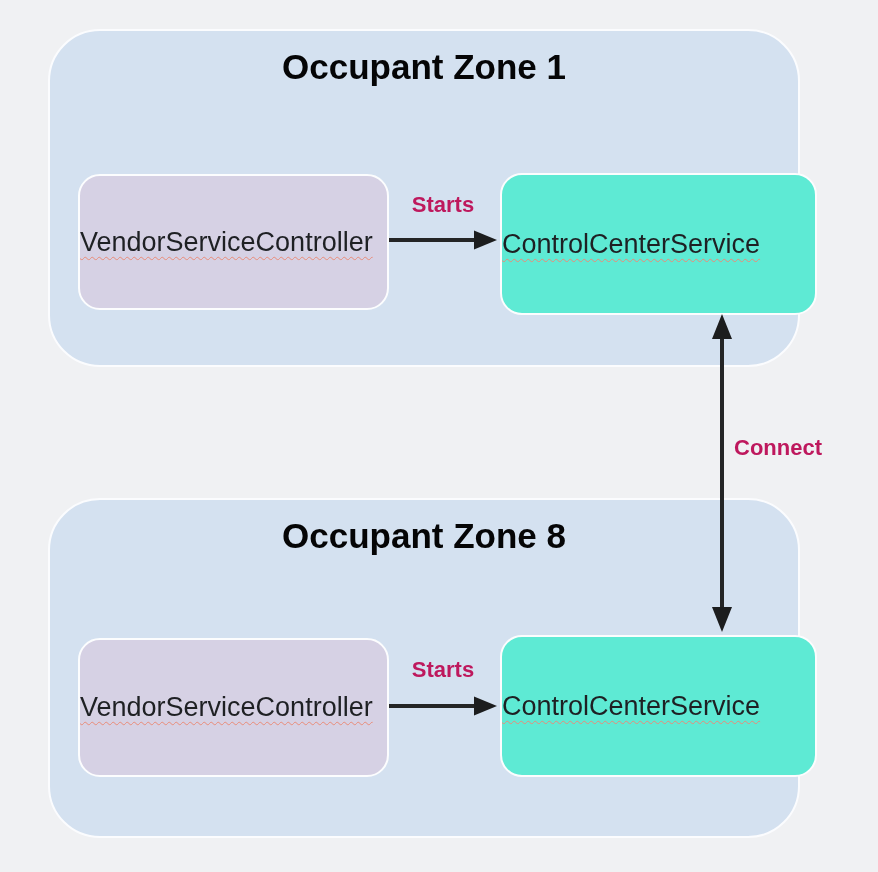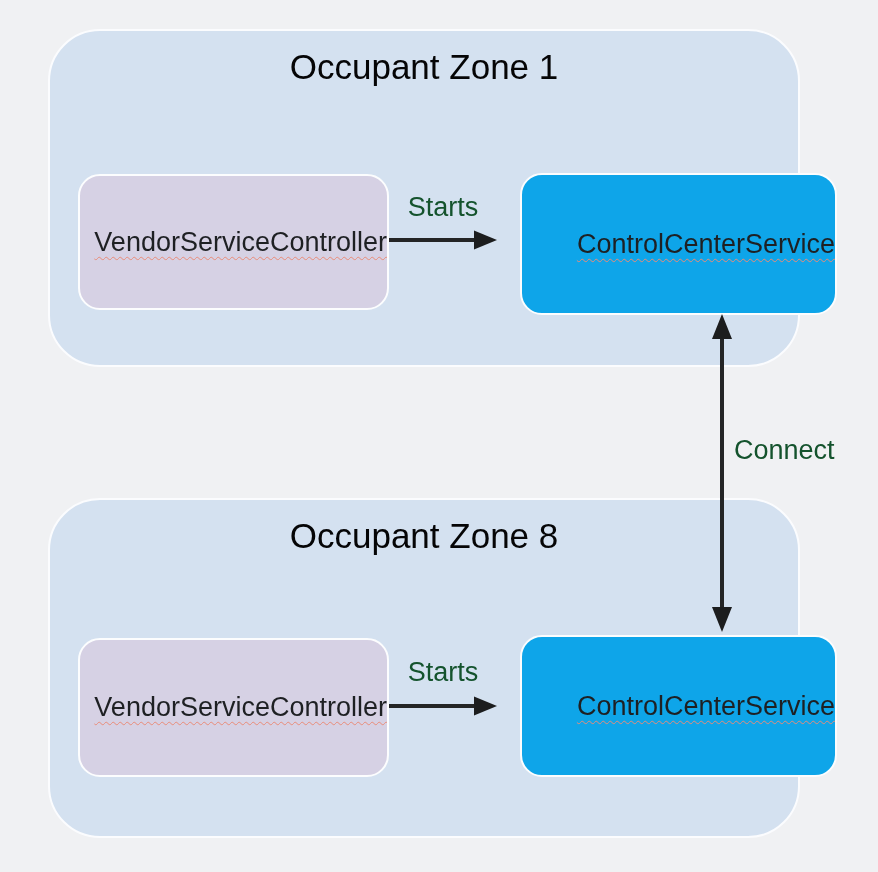--- a/index.html
+++ b/index.html
@@ -22,35 +22,35 @@
   }
   .zone-1 { top: 29px;  height: 338px; }
   .zone-2 { top: 498px; height: 340px; }
   .zone-title {
     position: absolute;
     left: 0; right: 0; top: 14px;
     margin: 0;
     text-align: center;
     font-size: 35px;
     line-height: 1.25;
-    font-weight: 400;
+    font-weight: 700;
     color: #050506;
     letter-spacing: 0;
   }
   .node {
     position: absolute;
     display: flex;
     align-items: center;
-    justify-content: flex-end;
+    justify-content: flex-start;
     box-sizing: border-box;
     border: 2px solid #fcfdfe;
     border-radius: 22px;
   }
   .node-purple { background: #d6d1e4; left: 28px;  width: 311px; }
-  .node-green  { background: #0ea5e9; left: 450px; width: 317px; margin-left: 20px; }
+  .node-green  { background: #5eead4; left: 450px; width: 317px; }
   .zone-1 .node-purple { top: 143px; height: 136px; }
   .zone-1 .node-green  { top: 142px; height: 142px; }
   .zone-2 .node-purple { top: 138px; height: 139px; }
   .zone-2 .node-green  { top: 135px; height: 142px; }
   .node-label {
     font-size: 27px;
     color: #1e2023;
     white-space: nowrap;
     text-decoration-line: underline;
     text-decoration-style: wavy;
@@ -61,24 +61,25 @@
   }
   .arrow-layer {
     position: absolute;
     left: 0; top: 0;
     pointer-events: none;
   }
   .arrow-line { stroke: #242526; stroke-width: 4; }
   .arrow-head { fill: #1c1d1e; stroke: none; }
   .edge-label {
     position: absolute;
-    font-size: 27px;
+    font-size: 22px;
     line-height: 1.15;
-    color: #14532d;
+    color: #be185d;
     white-space: nowrap;
+    font-weight: bold;
   }
   .edge-label-starts-1 { left: 388px; top: 192px; width: 110px; text-align: center; }
   .edge-label-starts-2 { left: 388px; top: 657px; width: 110px; text-align: center; }
   .edge-label-connect  { left: 734px; top: 435px; text-align: right; }
 </style>
 </head>
 <body>
 
 <div class="canvas">
 

